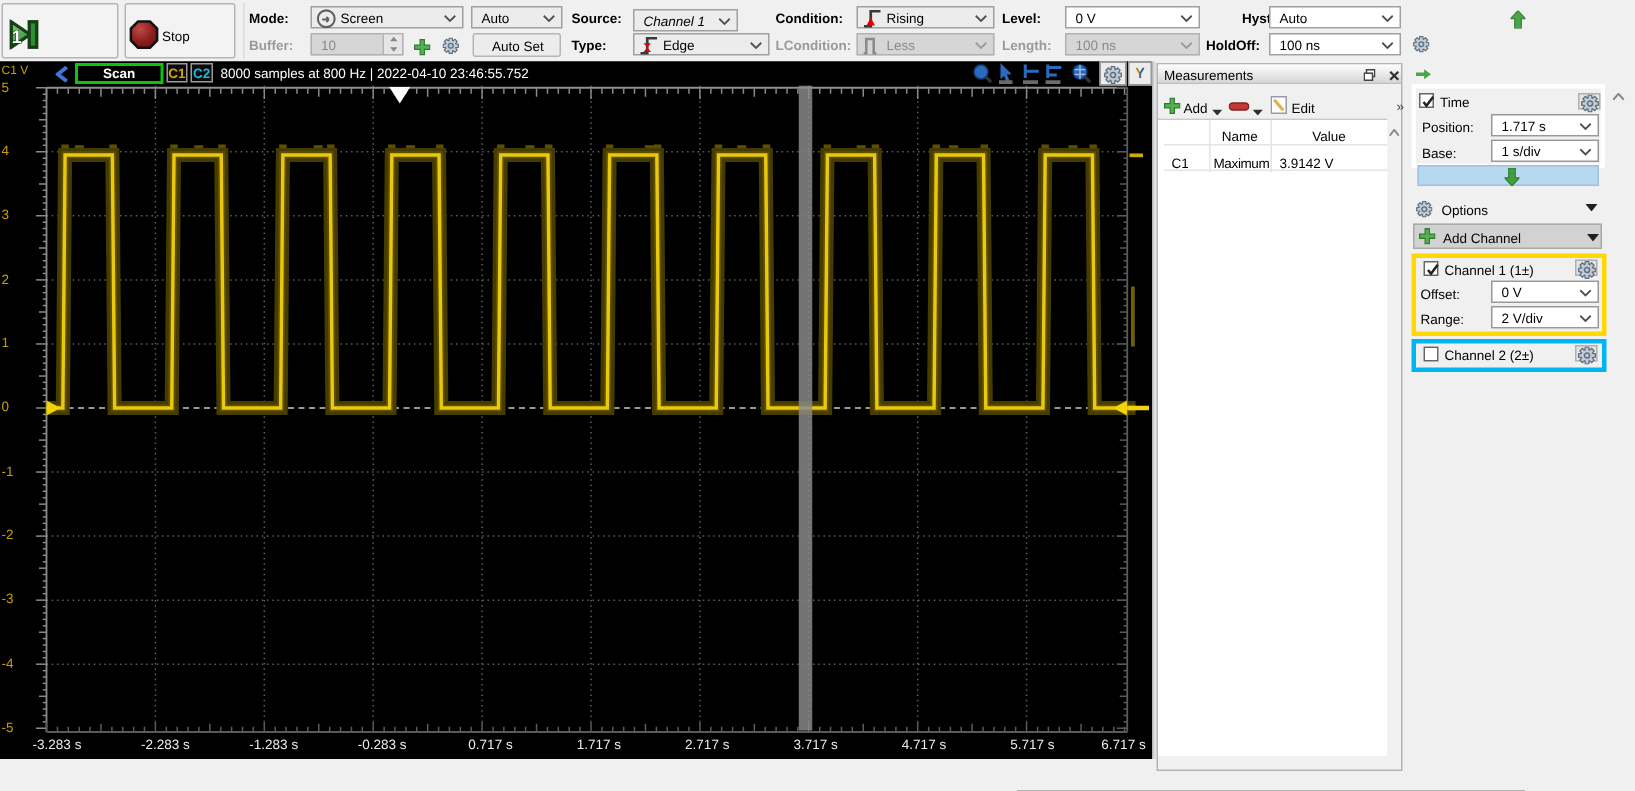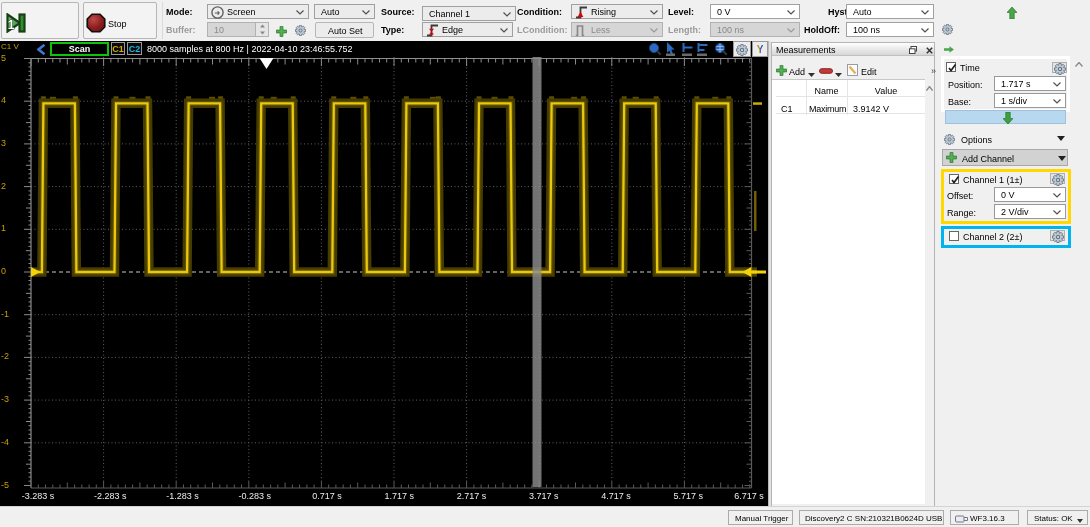--- a/index.html
+++ b/index.html
@@ -96,21 +96,21 @@
           <svg width="8" height="5">
             <path d="M0.5 0.5 L4 4 L7.5 0.5" stroke="#505050" stroke-width="1.2" fill="none"></path>
           </svg>
         </div>
   </div>
   <div class="tbtn" style="left:315px;top:22px;width:59px;height:16px;background:#ececec;">
         <span class="abs nw" style="left:12px;top:3px;">Auto Set</span>
       </div>
   <div class="lbl" style="left:381px;top:7px;">Source:</div>
   <div class="lbl" style="left:381px;top:25px;">Type:</div>
-  <div class="combo gray" style="left:422px;top:6px;width:94px;">
+  <div class="combo gray" style="left:422px;top:6px;width:70px;font-style:italic;">
     <div class="tx">Channel 1</div>
     <div class="chev">
           <svg width="8" height="5">
             <path d="M0.5 0.5 L4 4 L7.5 0.5" stroke="#505050" stroke-width="1.2" fill="none"></path>
           </svg>
         </div>
   </div>
   <div class="combo gray" style="left:422px;top:22px;width:91px;">
     <svg class="abs" style="left:3px;top:1px" width="13" height="13">
           <path d="M1 11.5 H5.5 V1.5 H12" stroke="#3a3a3a" stroke-width="1.8" fill="none"></path>
@@ -880,35 +880,14 @@
           </svg>
         </div>
   </div>
   <div class="abs" style="left:135px;top:15px;width:14px;height:449px;background:#f0f0f0;">
     <svg class="abs" style="left:3px;top:6px" width="8" height="5">
           <path d="M0.5 4.5 L4 0.5 L7.5 4.5" stroke="#888" fill="none" stroke-width="1.3"></path>
         </svg>
   </div>
 </div>
 
-<div id="status">
-  <div class="sbox" style="left:728px;width:65px;">
-        <div style="left:6px;top:3px;">Manual Trigger</div>
-      </div>
-  <div class="sbox" style="left:799px;width:145px;">
-        <div style="left:5px;top:3px;">Discovery2 C SN:210321B0624D USB</div>
-      </div>
-  <div class="sbox" style="left:950px;width:69px;">
-    <svg class="abs" style="left:4px;top:4px" width="13" height="8" viewBox="0 0 13 8">
-          <rect x="0.5" y="1" width="8.5" height="6" rx="1" fill="#e8eef4" stroke="#778"></rect>
-          <path d="M9 2.5 H12.5 V5.5 H9" fill="none" stroke="#778"></path>
-        </svg>
-    <div style="left:19px;top:3px;">WF3.16.3</div>
-  </div>
-  <div class="sbox" style="left:1027px;width:61px;">
-        <div style="left:6px;top:3px;">Status: OK</div>
-    <svg class="abs" style="left:49px;top:8px" width="6" height="4">
-          <path d="M0 0 H6 L3 4 Z" fill="#333"></path>
-        </svg>
-  </div>
+
 </div>
 
-</div>
-
 </body></html>

